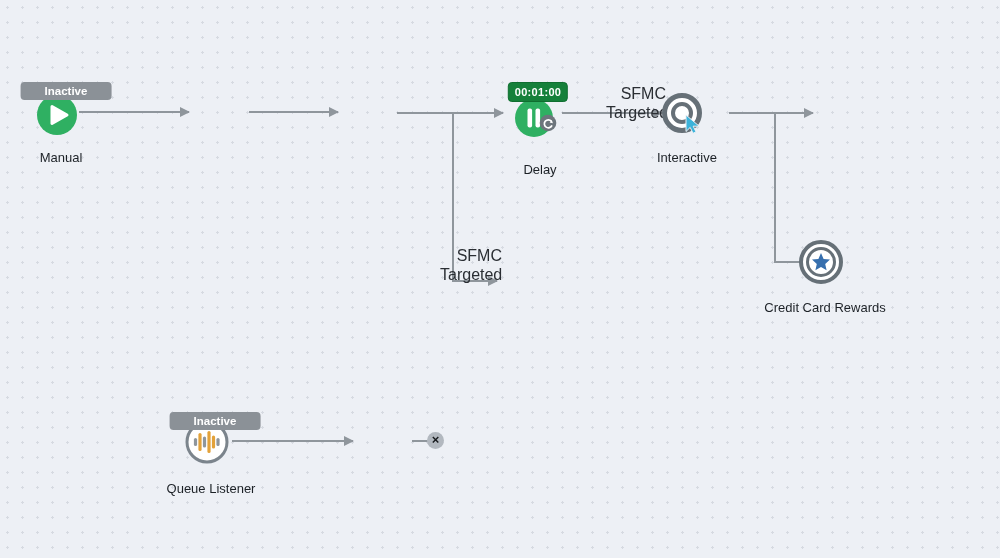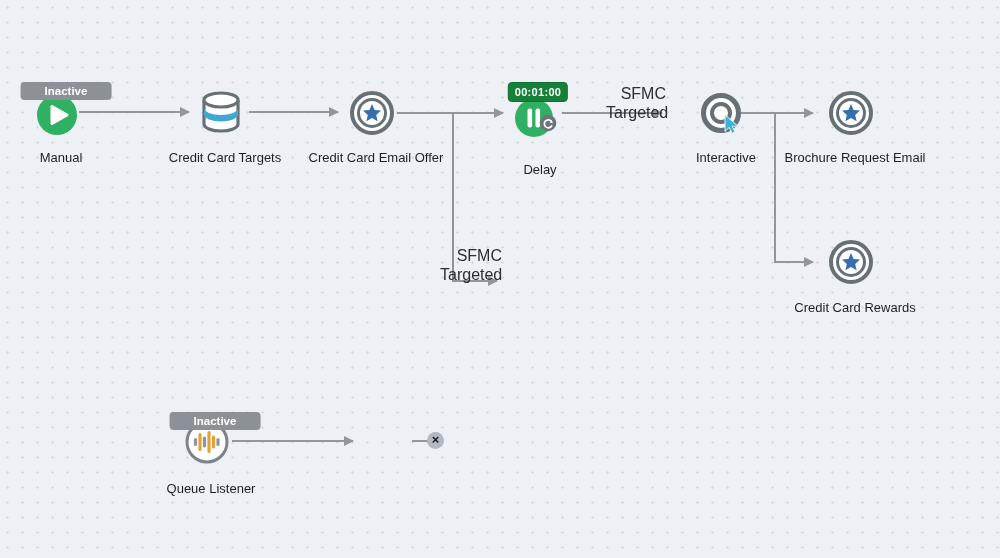--- a/index.html
+++ b/index.html
@@ -126,67 +126,43 @@
   <div class="node" style="left:-23px; top:94px">
     <span class="status-badge" style="top:-12px; margin-left:9px">Inactive</span>
     <div class="icon-wrap">
       <svg width="42" height="42">
           <use href="#ic-play"></use>
         </svg>
     </div>
     <div class="node-label" style="margin-top:15px">Manual</div>
   </div>
 
-  <div class="node" style="left:141px; top:91px">
-    <div class="icon-wrap">
-      <svg width="46" height="42">
-          <use href="#ic-database"></use>
-        </svg>
-    </div>
-    <div class="node-label" style="margin-top:18px">Credit Card Targets</div>
-  </div>
 
-  <div class="node" style="left:292px; top:90px">
-    <div class="icon-wrap">
-      <svg width="46" height="46">
-          <use href="#ic-email"></use>
-        </svg>
-    </div>
-    <div class="node-label" style="margin-top:15px">Credit Card Email Offer</div>
-  </div>
 
   <div class="node" style="left:456px; top:97px">
     <span class="timer-badge" style="top:-15px; margin-left:2px">00:01:00</span>
     <div class="icon-wrap">
       <svg width="46" height="46">
           <use href="#ic-delay"></use>
         </svg>
     </div>
     <div class="node-label" style="margin-top:20px">Delay</div>
   </div>
 
-  <div class="node" style="left:642px; top:91px">
+  <div class="node" style="left:603px; top:91px">
     <div class="icon-wrap">
       <svg width="50" height="50">
           <use href="#ic-interactive"></use>
         </svg>
     </div>
     <div class="node-label" style="margin-top:10px">Interactive</div>
   </div>
 
-  <div class="node" style="left:771px; top:90px">
-    <div class="icon-wrap">
-      <svg width="46" height="46">
-          <use href="#ic-email"></use>
-        </svg>
-    </div>
-    <div class="node-label" style="margin-top:15px">Brochure Request Email</div>
-  </div>
 
-  <div class="node" style="left:771px; top:239px">
+  <div class="node" style="left:741px; top:239px">
     <div class="icon-wrap">
       <svg width="46" height="46">
           <use href="#ic-email"></use>
         </svg>
     </div>
     <div class="node-label" style="margin-top:16px">Credit Card Rewards</div>
   </div>
 
 
   <div class="node" style="left:127px; top:419px">

